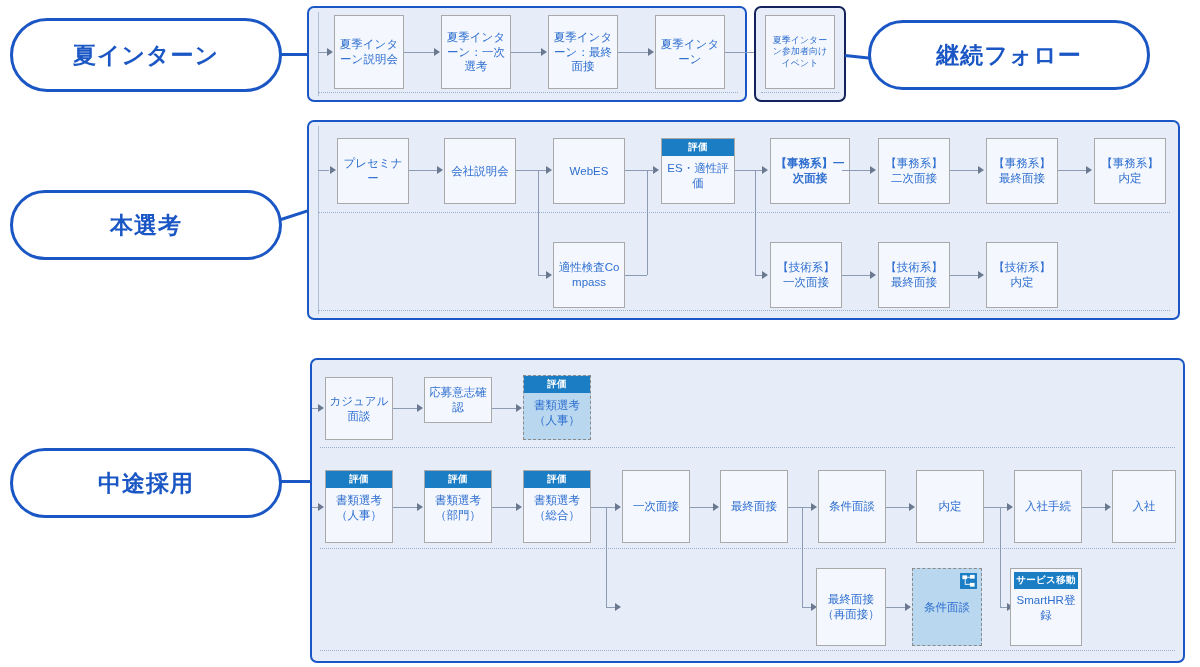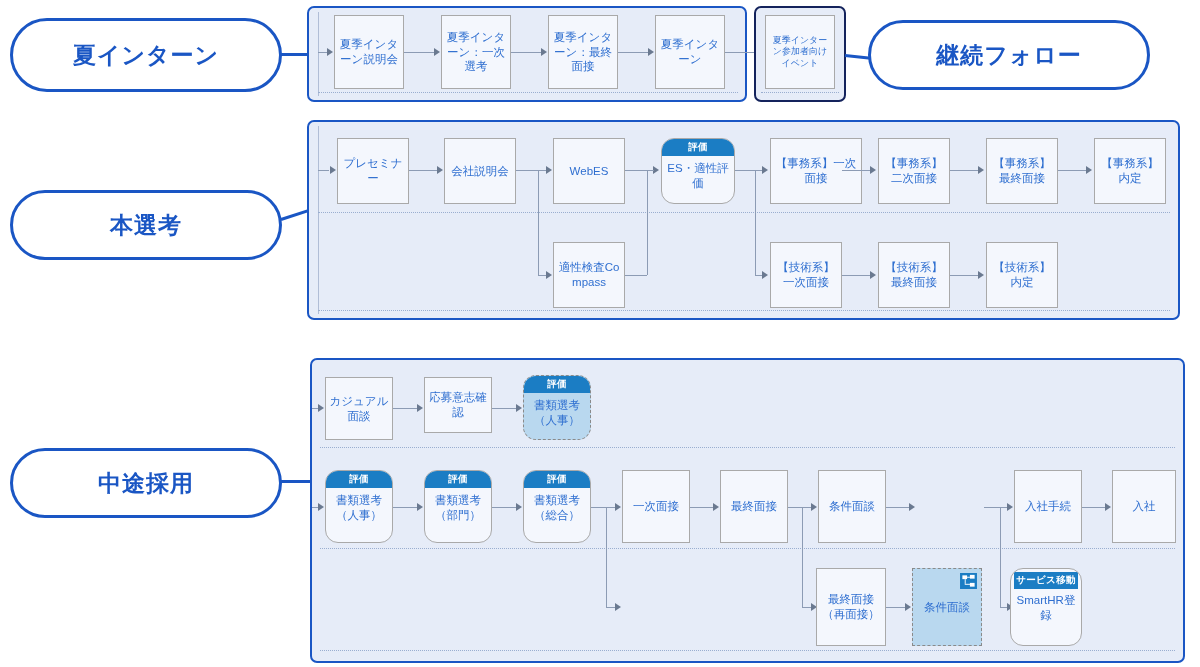--- a/index.html
+++ b/index.html
@@ -77,21 +77,21 @@
     align-items: center;
     justify-content: center;
     padding: 2px 3px;
     overflow: hidden;
   }
   .node.white { background: #f4f7fd; }
   .node.tinted {
     background: #b9d8ef;
     border: 1.5px dashed #8a8a8a;
   }
-  .node.has-badge { align-items: flex-start; border-radius: 13px; }
+  .node.has-badge { align-items: flex-start; }
   .node .node-text {
     width: 100%;
     word-break: break-all;
   }
   .node.has-badge .node-text {
     margin-top: 20px;
   }
   .node.has-badge.inset-badge .node-text {
     margin-top: 22px;
   }
@@ -221,21 +221,21 @@
   <div class="node white" style="left:444px; top:138px; width:72px; height:66px;">
     <span class="node-text">会社説明会</span>
   </div>
   <div class="node white" style="left:553px; top:138px; width:72px; height:66px;">
     <span class="node-text">WebES</span>
   </div>
   <div class="node white has-badge" style="left:661px; top:138px; width:74px; height:66px;">
     <div class="badge">評価</div>
     <span class="node-text">ES・適性評価</span>
   </div>
-  <div class="node white" style="left:770px; top:138px; width:92px; height:66px;">
+  <div class="node white" style="left:770px; top:138px; width:80px; height:66px;font-weight:bold;">
     <span class="node-text">【事務系】一次面接</span>
   </div>
   <div class="node white" style="left:878px; top:138px; width:72px; height:66px;">
     <span class="node-text">【事務系】二次面接</span>
   </div>
   <div class="node white" style="left:986px; top:138px; width:72px; height:66px;">
     <span class="node-text">【事務系】最終面接</span>
   </div>
   <div class="node white" style="left:1094px; top:138px; width:72px; height:66px;">
     <span class="node-text">【事務系】内定</span>
@@ -299,21 +299,21 @@
   <div class="blue-ln h" style="left:281px; top:480px; width:32px; height:3px;"></div>
 
   <div class="lane" style="left:310px; top:358px; width:875px; height:305px;"></div>
   <div class="lane-sep" style="left:320px; top:447px; width:855px;"></div>
   <div class="lane-sep" style="left:320px; top:548px; width:855px;"></div>
   <div class="lane-sep" style="left:320px; top:650px; width:855px;"></div>
 
   <div class="node white" style="left:325px; top:377px; width:68px; height:63px;">
     <span class="node-text">カジュアル面談</span>
   </div>
-  <div class="node white" style="left:424px; top:377px; width:68px; height:56px;justify-content:flex-end;">
+  <div class="node white" style="left:424px; top:377px; width:68px; height:46px;justify-content:flex-end;">
     <span class="node-text">応募意志確認</span>
   </div>
   <div class="node tinted has-badge" style="left:523px; top:375px; width:68px; height:65px;">
     <div class="badge">評価</div>
     <span class="node-text">書類選考（人事）</span>
   </div>
 
   <div class="ln h" style="left:312px; top:408px; width:6px;"></div>
   <div class="arrow" style="left:318px; top:404px;"></div>
   <div class="ln h" style="left:393px; top:408px; width:24px;"></div>
@@ -334,20 +334,23 @@
     <span class="node-text">書類選考（総合）</span>
   </div>
   <div class="node white" style="left:622px; top:470px; width:68px; height:73px;">
     <span class="node-text">一次面接</span>
   </div>
   <div class="node white" style="left:720px; top:470px; width:68px; height:73px;">
     <span class="node-text">最終面接</span>
   </div>
   <div class="node white" style="left:818px; top:470px; width:68px; height:73px;">
     <span class="node-text">条件面談</span>
+  </div>
+  <div class="node white" style="left:916px; top:470px; width:68px; height:73px;">
+    <span class="node-text">内定</span>
   </div>
   <div class="node white" style="left:1014px; top:470px; width:68px; height:73px;">
     <span class="node-text">入社手続</span>
   </div>
   <div class="node white" style="left:1112px; top:470px; width:64px; height:73px;">
     <span class="node-text">入社</span>
   </div>
 
   <div class="ln h" style="left:312px; top:507px; width:6px;"></div>
   <div class="arrow" style="left:318px; top:503px;"></div>

